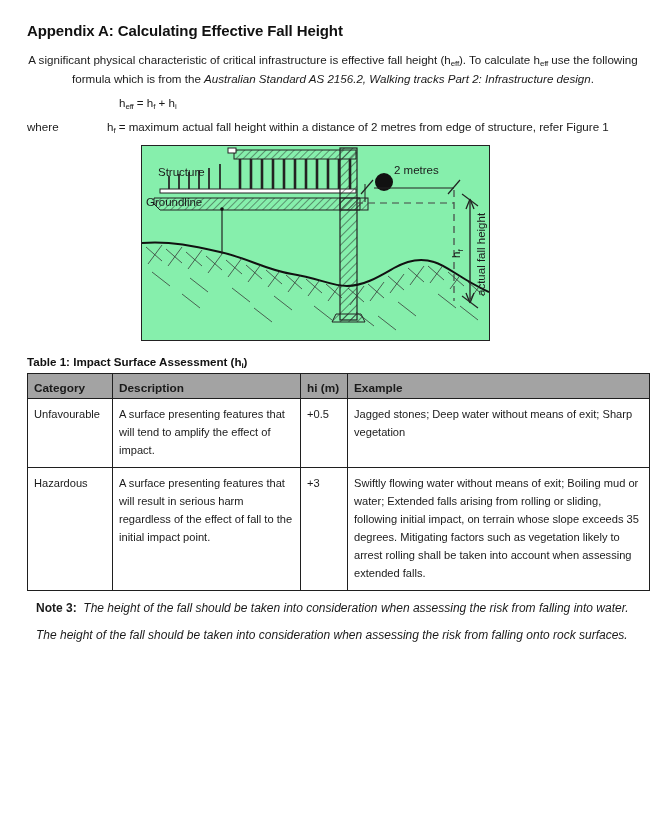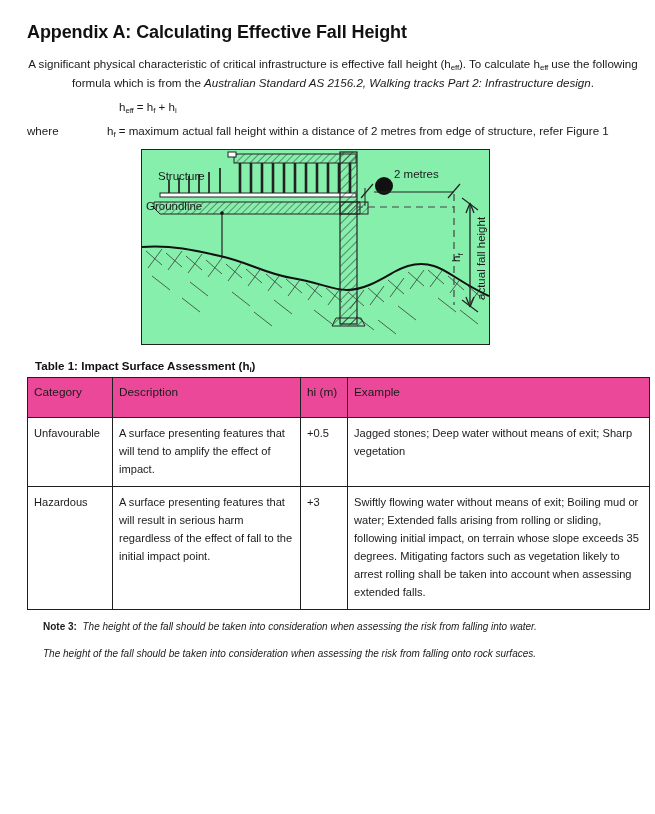--- a/index.html
+++ b/index.html
@@ -18,21 +18,21 @@
   .page {
     position: relative;
     width: 655px;
     height: 814px;
     padding: 0;
   }
   .inner {
     padding: 22px 16px 0 27px;
   }
   h1.title {
-    font-size: 18px;
+    font-size: 15px;
     font-weight: bold;
     margin: 0 0 13px 0;
     letter-spacing: -0.1px;
     color: #111;
   }
   p.body-text {
     font-size: 11.6px;
     line-height: 16.5px;
     margin: 0 0 9px 0;
     color: #1a1a1a;
@@ -76,56 +76,56 @@
     border: 1px solid #222;
     background: #86efac;
     position: relative;
   }
   .figure-box svg { display: block; }
 
   
   .table-caption {
     font-size: 11.6px;
     font-weight: bold;
-    margin: 14px 0 5px 8px;
+    margin: 14px 0 5px 0;
     color: #111;
   }
   table.itable {
     border-collapse: collapse;
     width: 622px;
     table-layout: fixed;
     font-size: 11.1px;
   }
   table.itable th, table.itable td {
     border: 1px solid #1f1f1f;
     vertical-align: top;
     text-align: left;
     padding: 6px 7px 8px 6px;
     line-height: 18px;
   }
   table.itable thead th {
-    background: #ec4899;
-    font-weight: normal;
+    background: #a3a3a3;
+    font-weight: bold;
     font-size: 11.8px;
     padding-top: 6px;
-    padding-bottom: 16px;
+    padding-bottom: 1px;
     line-height: 17px;
   }
   col.c-cat { width: 85px; }
   col.c-desc { width: 188px; }
   col.c-hi { width: 47px; }
   col.c-ex { width: 302px; }
 
   
   .notes { margin-top: 9px; }
   .note-line {
-    font-size: 10px;
+    font-size: 12px;
     font-style: italic;
     line-height: 16px;
-    margin: 0 0 11px 16px;
+    margin: 0 0 11px 9px;
     color: #1a1a1a;
   }
   .note-lbl {
     font-weight: bold;
     font-style: normal;
   }
 </style>
 </head>
 <body>
 

